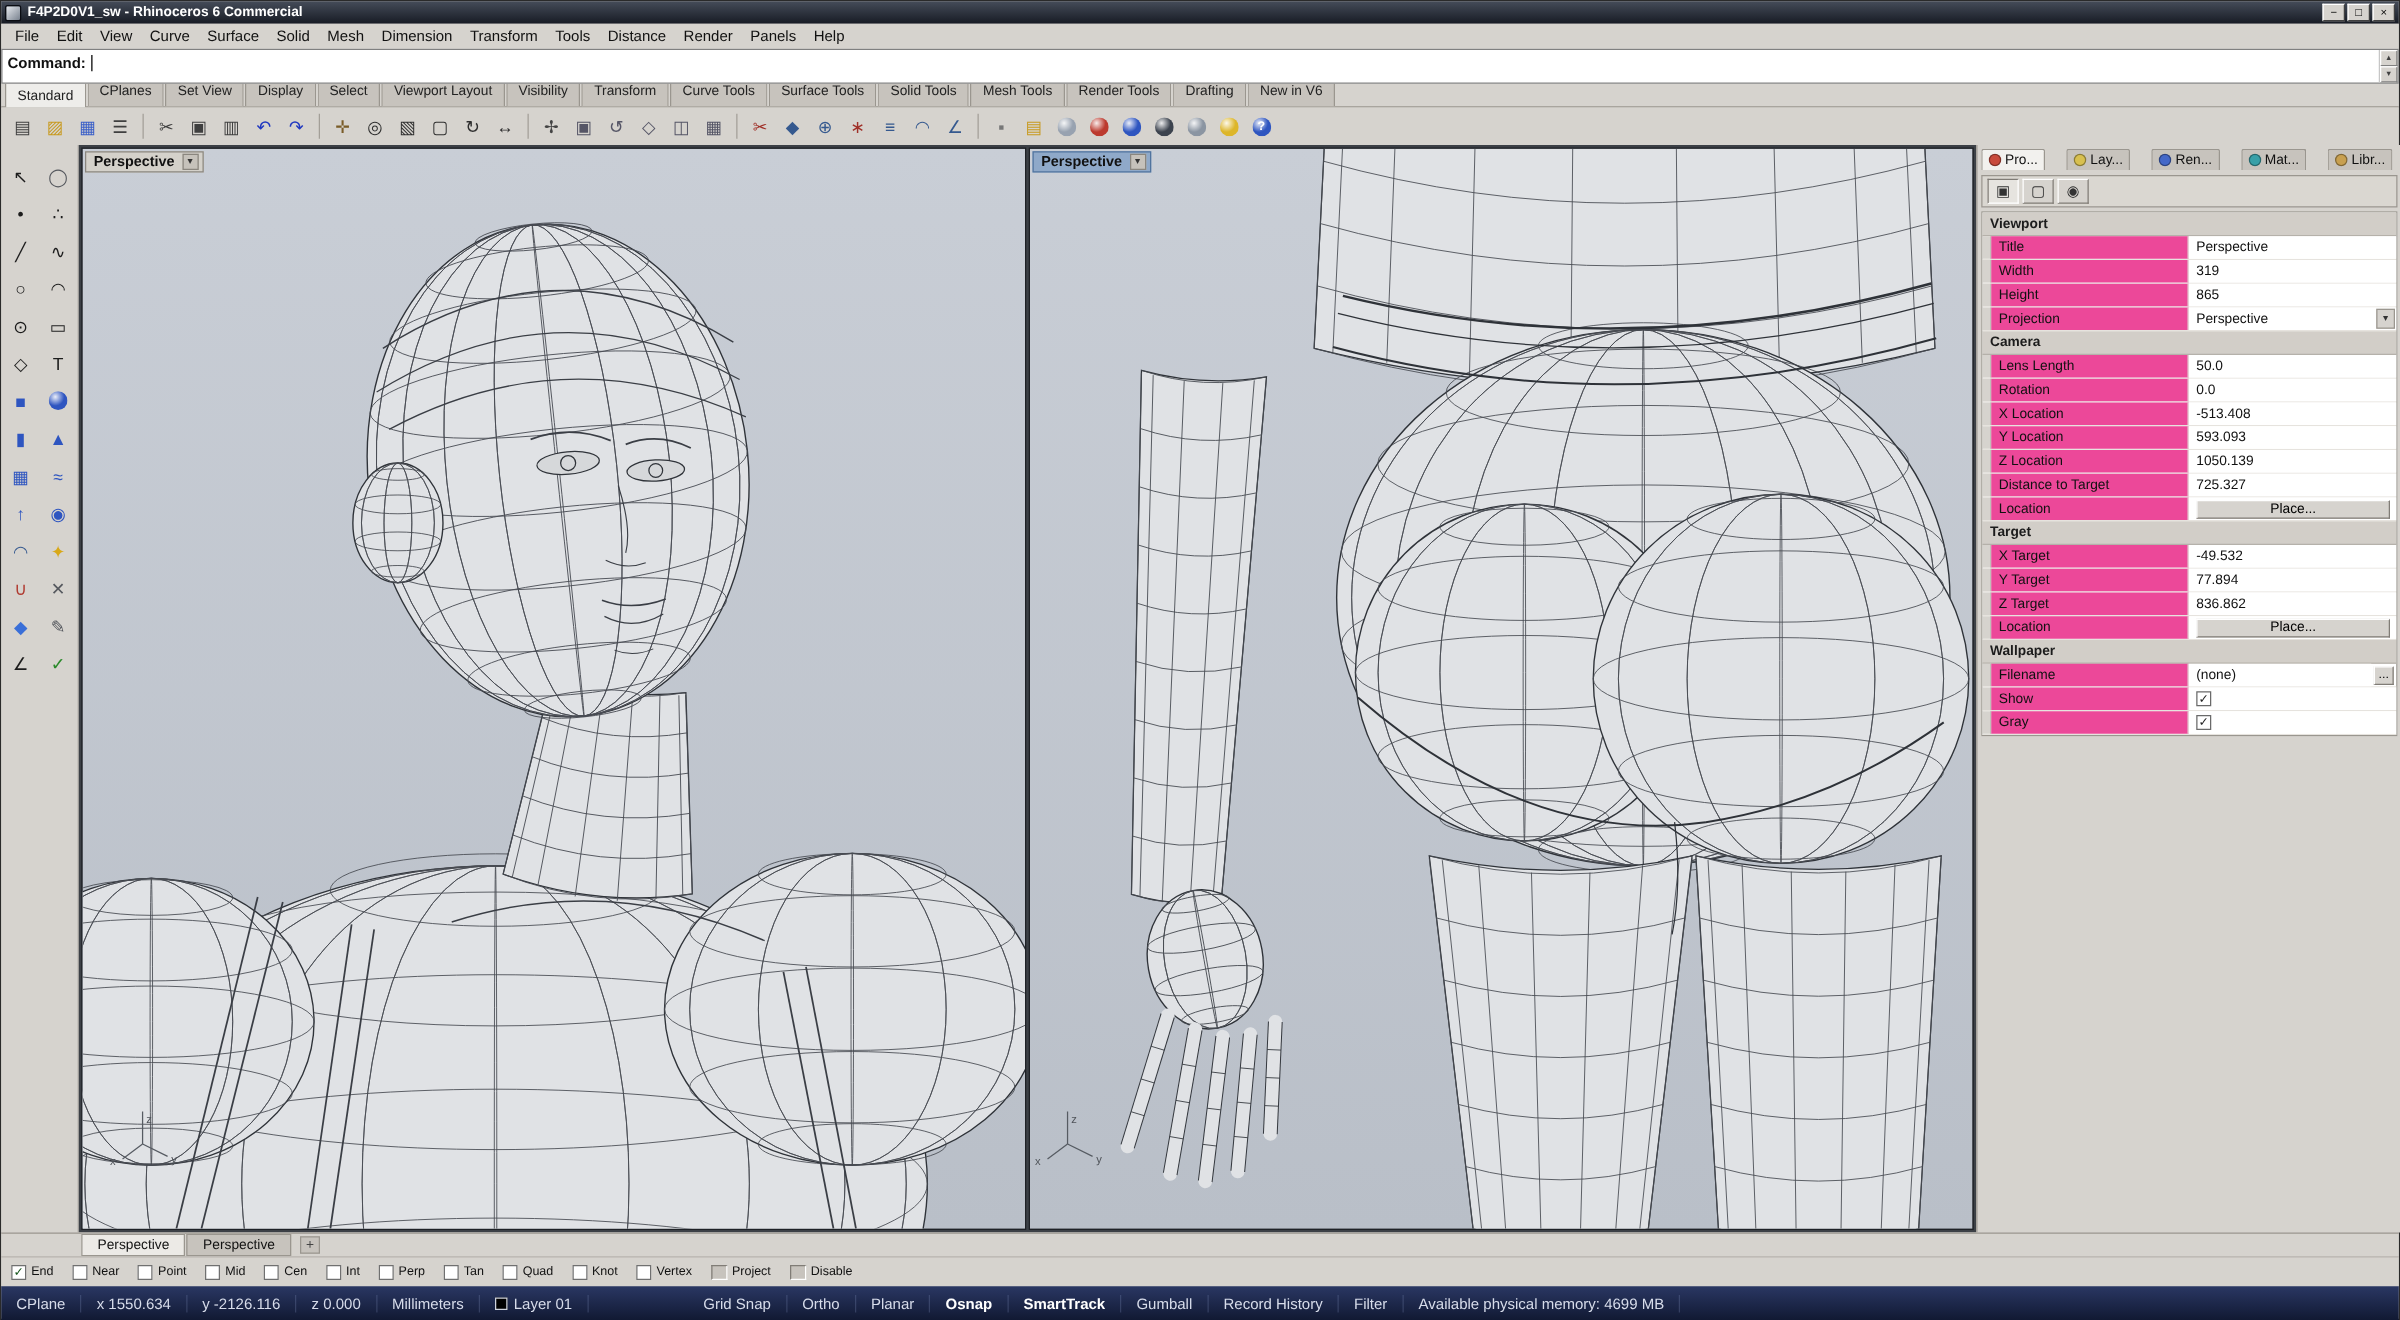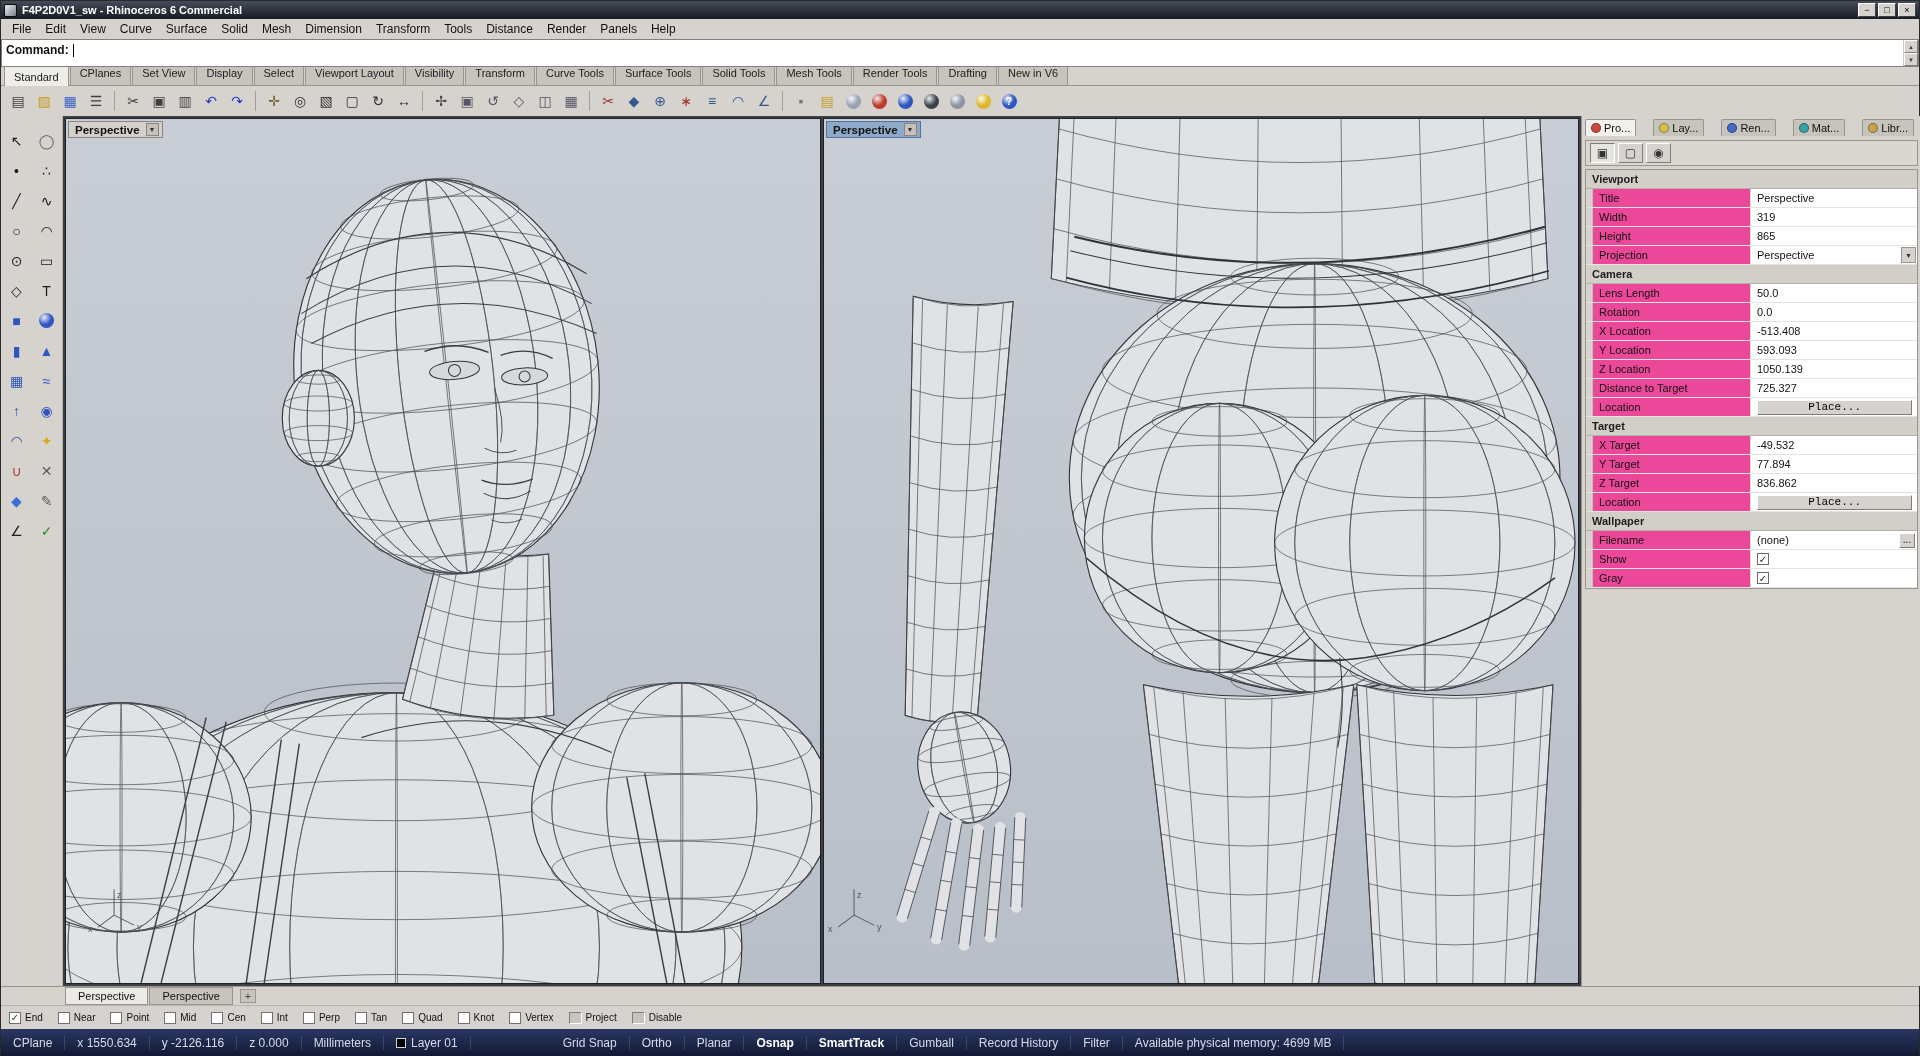--- a/index.html
+++ b/index.html
@@ -48,21 +48,21 @@
 .ptools{height:26px;flex:0 0 26px;border:1px solid #9a968f;display:flex;align-items:center;gap:3px;padding:0 4px;background:#dad7d1}
 .ptbtn{width:25px;height:20px;border:1px solid;border-color:#fff #807c76 #807c76 #fff;background:#d6d3ce;display:flex;align-items:center;justify-content:center;font-size:12px;color:#333}
 .ptbtn.active{border-color:#807c76 #fff #fff #807c76;background:#e6e4df}
 .pgrid{margin-top:3px;background:#fff;border:1px solid #9a968f}
 .psec{height:19px;background:#d2cec8;border-bottom:1px solid #b5b1aa;display:flex;align-items:center;padding-left:6px;font-weight:bold;color:#1c1c1c}
 .prow{height:19px;display:flex;border-bottom:1px solid #e6e3de;align-items:stretch}
 .pgut{width:7px;background:#d6d3ce;border-right:1px solid #c2beb8}
 .plabel{width:158px;background:#ec4899;display:flex;align-items:center;padding-left:6px;border-right:1px solid #dcd9d4}
 .pval{flex:1;display:flex;align-items:center;padding-left:6px;background:#fff;position:relative}
 .combo{position:absolute;right:1px;top:1px;bottom:1px;width:15px;background:#d6d3ce;border:1px solid #9a968f;display:flex;align-items:center;justify-content:center;font-size:7px;color:#333}
-.pbtn{width:97%;height:15px;background:#d6d3ce;border:1px solid;border-color:#fff #807c76 #807c76 #fff;font-size:11px;font-family:Liberation Mono, monospace}
+.pbtn{width:97%;height:15px;background:#d6d3ce;border:1px solid;border-color:#fff #807c76 #807c76 #fff;font-size:11px;font-family:Liberation Sans, sans-serif}
 .morebtn{width:16px;height:15px;align-self:center;margin:0 2px;background:#d6d3ce;border:1px solid;border-color:#fff #807c76 #807c76 #fff;font-size:10px;line-height:6px;font-family:"Liberation Sans",sans-serif}
 .cb{width:12px;height:12px;border:1px solid #6a6a6a;background:#fff;display:flex;align-items:center;justify-content:center;font-size:10px;color:#222}
 
 .vptabs{height:19px;flex:0 0 19px;background:#d6d3ce;display:flex;align-items:center;padding-left:64px;gap:1px;border-top:1px solid #9a968f}
 .vtab{padding:2px 12px;border:1px solid #9a968f;background:#c7c3bd;font-size:11px}
 .vtab.active{background:#eceae6}
 .vtplus{width:16px;height:14px;margin-left:6px;border:1px solid #9a968f;background:#c7c3bd;display:flex;align-items:center;justify-content:center;font-size:11px;color:#444}
 
 .osnapbar{height:24px;flex:0 0 24px;background:#d6d3ce;border-top:1px solid #b8b4ae;display:flex;align-items:center;padding-left:8px}
 .oitem{display:flex;align-items:center;gap:4px;margin-right:15px}

